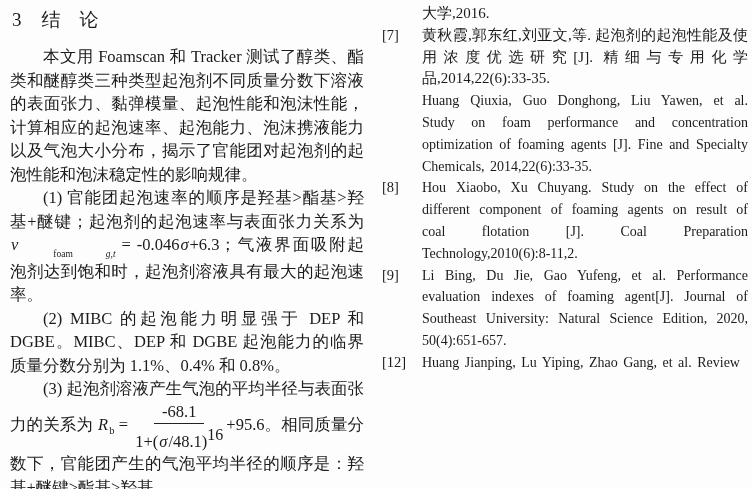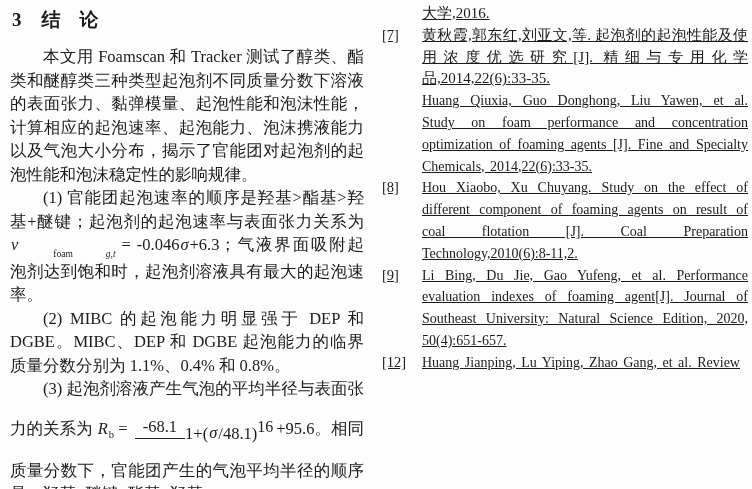--- a/index.html
+++ b/index.html
@@ -19,21 +19,21 @@
   }
   .col-right {
     flex: 1;
     box-sizing: border-box;
     padding: 3px 4px 0 6px;
   }
   
   .heading {
     margin: 2px 0 13px 2px;
     font-size: 19px;
-    font-weight: bold;
+    font-weight: normal;
     line-height: 24px;
   }
   .heading .sec-num { margin-right: 20px; }
   .para {
     margin: 0;
     text-indent: 2em;
     text-align: justify;
     font-size: 16.5px;
     line-height: 23.5px;
   }
@@ -43,36 +43,35 @@
     display: inline-flex;
     flex-direction: row;
     align-items: flex-start;
     vertical-align: -7px;
     line-height: 1.05;
     font-size: 9.5px;
     margin-left: 1px;
   }
   .frac {
     display: inline-flex;
-    flex-direction: row;
-    align-items: flex-start;
+    flex-direction: column;
+    align-items: center;
     vertical-align: middle;
     line-height: 1.3;
-    margin: 15px 3px;
+    margin: 0 3px;
     text-indent: 0;
   }
   .frac .fnum { border-bottom: 1.2px solid #222; padding: 0 8px 1px 8px; }
   .frac .fden { padding-top: 1px; }
   .frac sup { font-size: 16px; }
   .math sub { font-size: 10.5px; }
   
   .ref {
     display: flex;
     align-items: flex-start;
-    text-decoration: underline;
   }
   .ref-id {
     flex: 0 0 42px;
     font-size: 14.5px;
     line-height: 21.8px;
     padding-left: 2px;
     box-sizing: border-box;
   }
   .ref-body { flex: 1; }
   .ref-body p {

